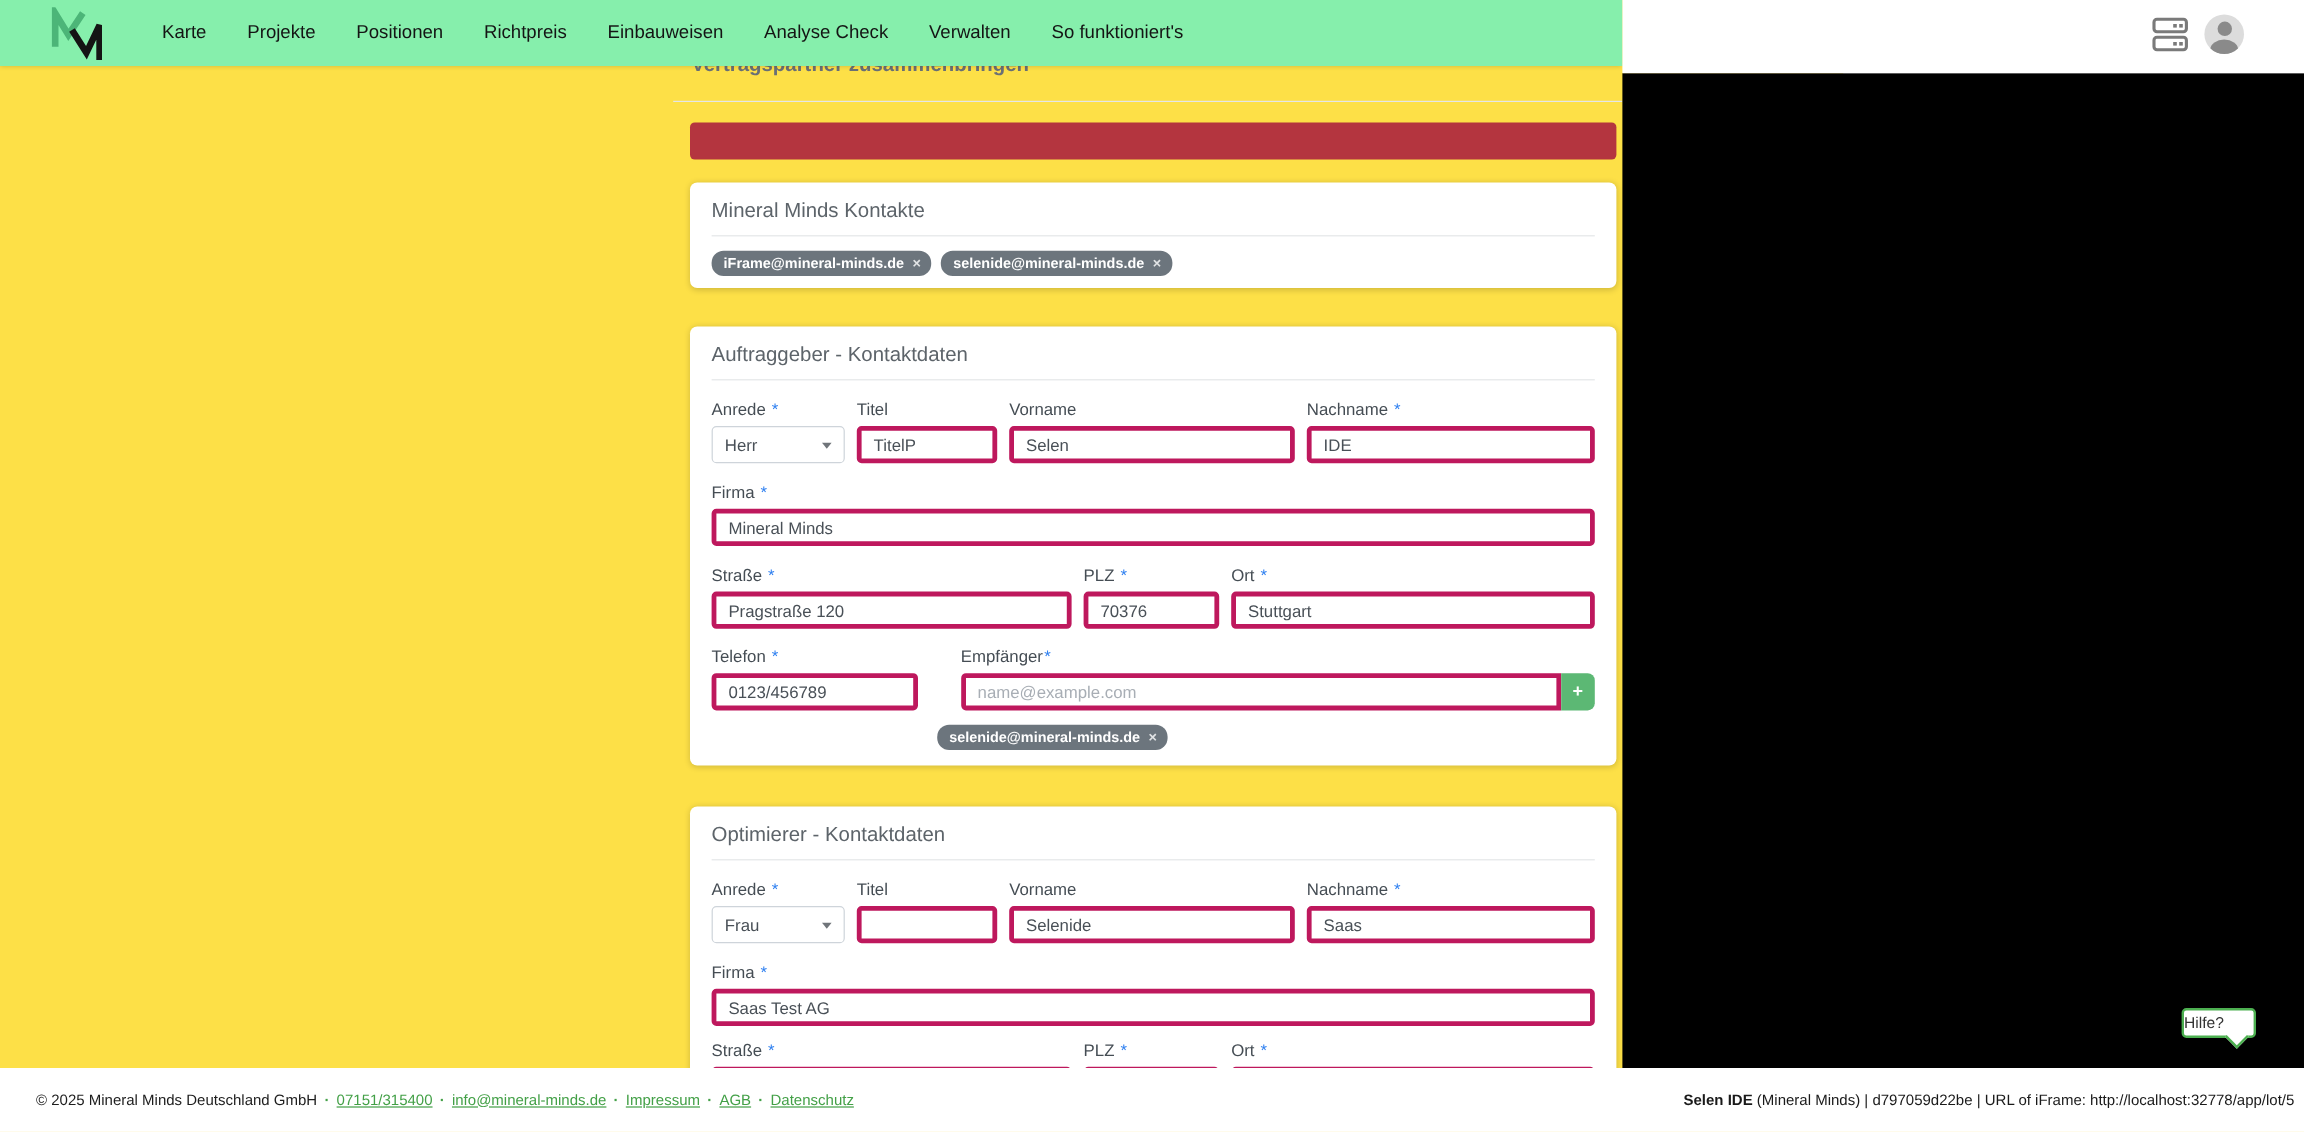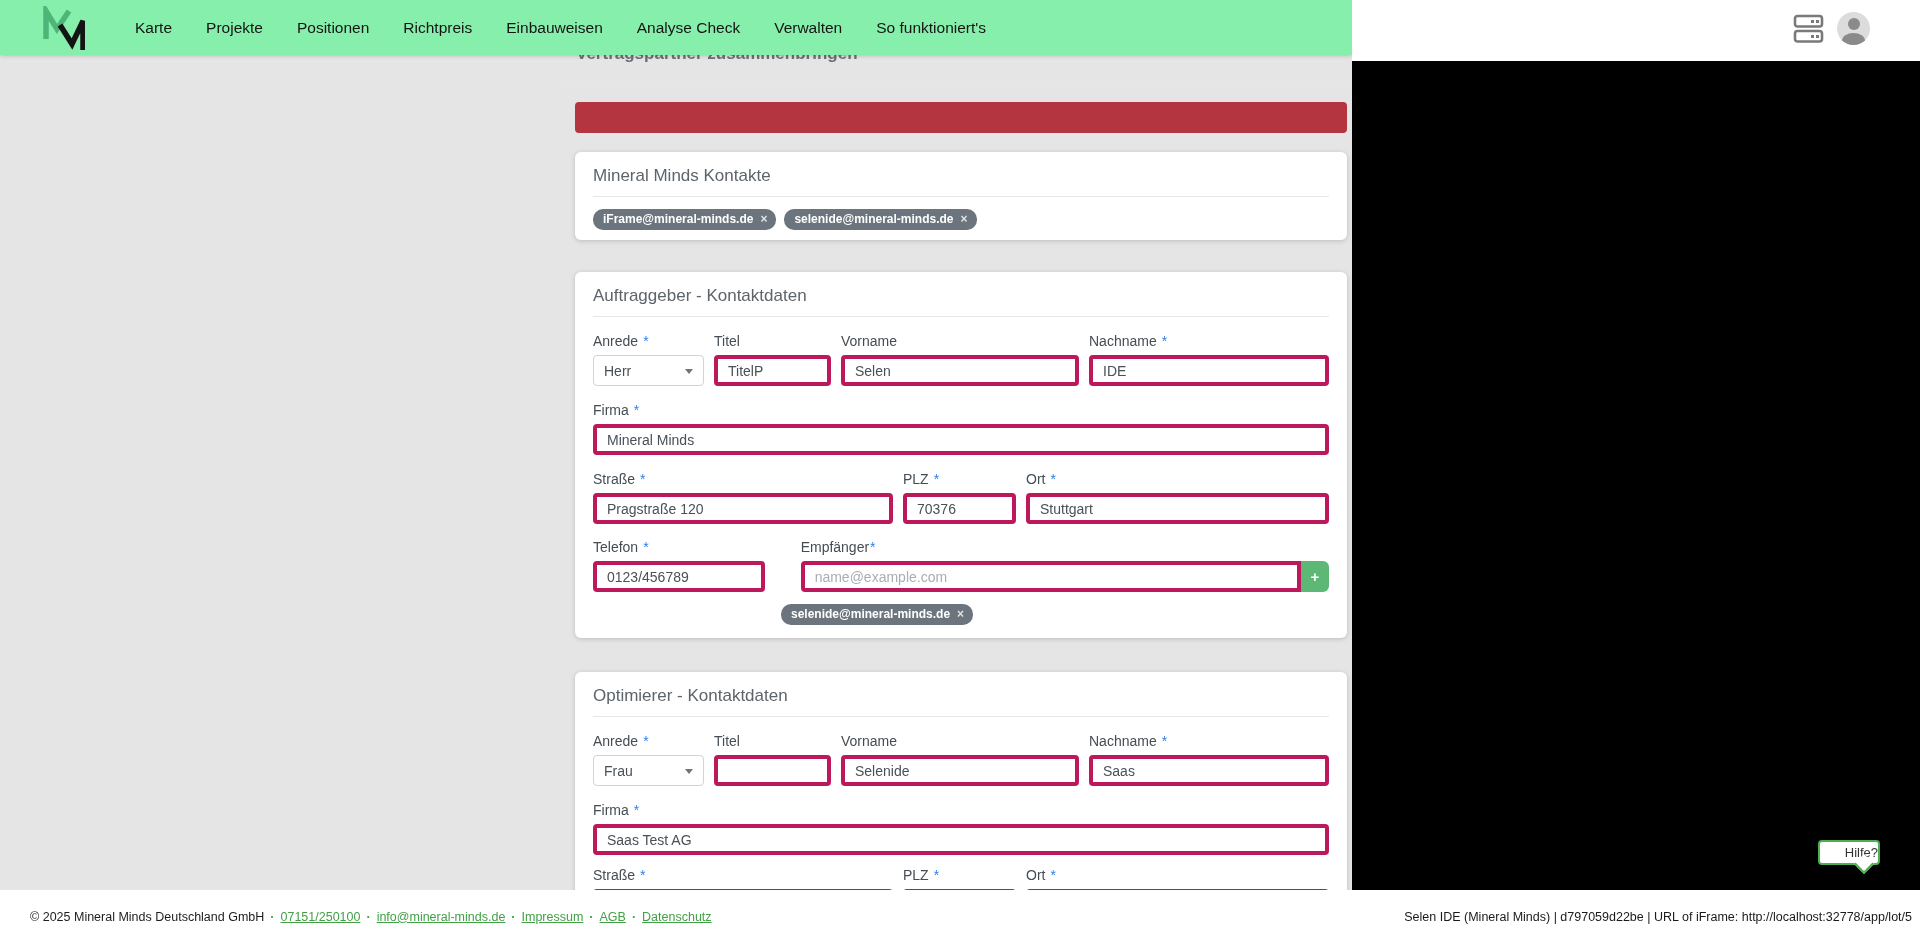--- a/index.html
+++ b/index.html
@@ -15,21 +15,21 @@
   .nav-menu { display:flex; gap:34px; margin-left:50px; }
   .nav-item { font-size:15.5px; color:#141414; cursor:pointer; white-space:nowrap; }
 
   .header-right { position:absolute; left:1352px; top:0; width:568px; height:61px; background:#fff; z-index:10; }
   .hdr-icons { position:absolute; right:50px; top:12px; display:flex; align-items:center; gap:12px; }
   .avatar { width:33px; height:33px; border-radius:50%; background:#dcdcdc; position:relative; overflow:hidden; }
   .avatar .head { position:absolute; left:10.5px; top:6px; width:12px; height:12px; border-radius:50%; background:#8a8a8a; }
   .avatar .body { position:absolute; left:5px; top:21px; width:23px; height:16px; border-radius:50%; background:#8a8a8a; }
 
   
-  .app-viewport { position:absolute; left:0; top:0; width:1536px; height:890px; overflow:hidden; background:#e5e5e5; z-index:1;padding-left:34px; }
+  .app-viewport { position:absolute; left:0; top:0; width:1536px; height:890px; overflow:hidden; background:#fde047; z-index:1;padding-left:34px; }
 
   .page-heading { position:absolute; left:576px; top:44px; font-size:17px; font-weight:700; color:#6a7076; }
   .heading-divider { position:absolute; left:561px; top:84px; width:791px; height:1px; background:#e4e6e8; }
 
   .alert-banner { position:absolute; left:575px; top:102px; width:772px; height:31px;
                   background:#b4353f; border-radius:4px; }
 
   .card { position:absolute; left:575px; width:772px; background:#fff; border-radius:6px;
           box-shadow:0 1px 5px rgba(0,0,0,.18); padding:0 18px; }
   .card-1 { top:152px; height:88px; }
@@ -63,34 +63,34 @@
 
   .input-group { display:flex;align-items:center; }
   .input-group .tinput { border-radius:4px 0 0 4px; }
   .btn-plus { width:30px; height:31px; background:#5cb874; color:#fff; border:none; border-radius:0 6px 6px 0;
               font-size:15px; font-weight:700; cursor:pointer; }
   .recip-tags { margin-top:12px; margin-left:188px; }
 
   
   .black-panel { position:absolute; left:1352px; top:61px; width:568px; height:829px; background:#000; z-index:5; }
   .help-bubble { position:absolute; left:1818px; top:840px; width:62px; height:25px; background:#fff;
-                 border:2px solid #4caf50; border-radius:4px; display:flex; align-items:center; justify-content:flex-end;
+                 border:2px solid #4caf50; border-radius:4px; display:flex; align-items:center; justify-content:flex-start;
                  font-size:13px; color:#333; z-index:20; cursor:pointer; }
   .help-bubble::after { content:''; position:absolute; bottom:-8px; right:7px; width:12px; height:12px;
                  background:#fff; border-right:2px solid #4caf50; border-bottom:2px solid #4caf50;
                  transform:rotate(45deg); }
 
   
   .footer { position:absolute; left:0; top:890px; width:1920px; height:53px; background:#fff; z-index:15;
             display:flex; align-items:center; justify-content:space-between; padding:0 8px 0 30px; }
   .footer-left { font-size:12.5px; color:#1d1d1d; display:flex; align-items:center; gap:6px; }
   .footer-left a { color:#43a047; text-decoration:underline; cursor:pointer; }
   .dot { color:#43a047; font-weight:700; }
   .footer-right { font-size:12.5px; color:#1a1a1a; }
-  .footer-right b { font-weight:400;margin-top:36px; }
+  .footer-right b { font-weight:700;margin-top:36px; }
 </style>
 </head>
 <body>
 
 <div class="app-viewport">
   <div class="page-heading">Vertragspartner zusammenbringen</div>
   <div class="heading-divider"></div>
 
   <div class="alert-banner"></div>
 
@@ -265,21 +265,21 @@
 
 <div class="black-panel"></div>
 <div class="help-bubble">
   <span>Hilfe?</span>
 </div>
 
 <div class="footer">
   <div class="footer-left">
     <span>© 2025 Mineral Minds Deutschland GmbH</span>
     <span class="dot">·</span>
-    <a>07151/250100</a>
+    <a>07151/315400</a>
     <span class="dot">·</span>
     <a>info@mineral-minds.de</a>
     <span class="dot">·</span>
     <a>Impressum</a>
     <span class="dot">·</span>
     <a>AGB</a>
     <span class="dot">·</span>
     <a>Datenschutz</a>
   </div>
   <div class="footer-right">

